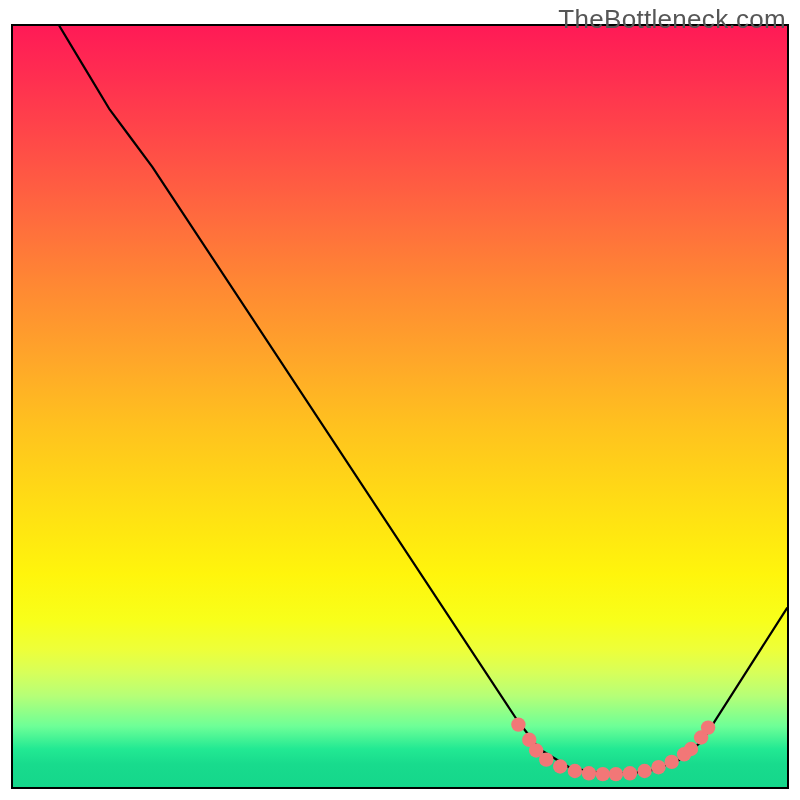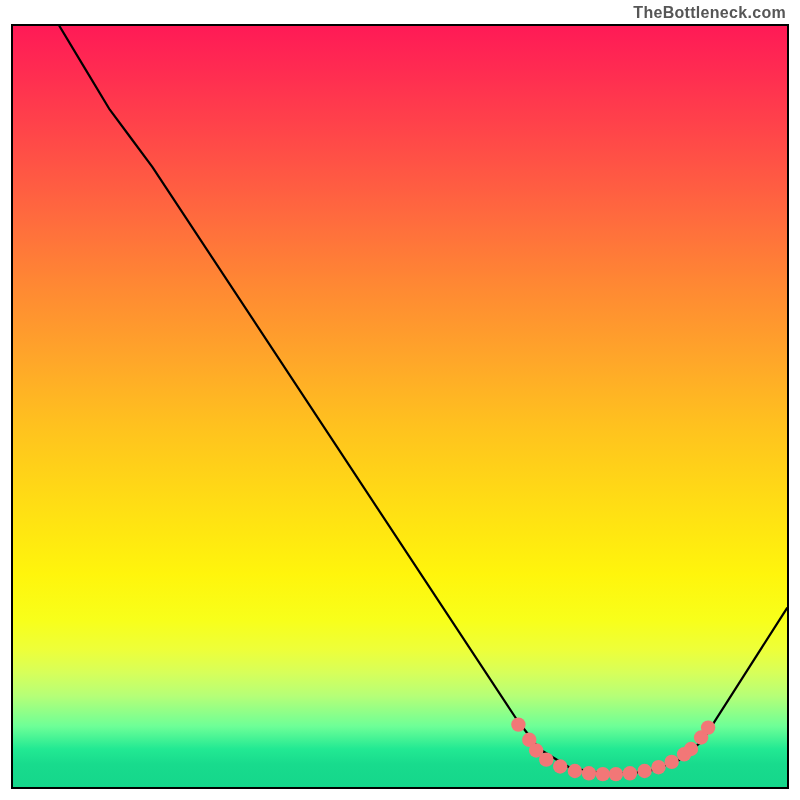--- a/index.html
+++ b/index.html
@@ -13,22 +13,22 @@
   }
   .frame {
     position: relative;
     width: 800px;
     height: 800px;
   }
   .attribution {
     position: absolute;
     top: 4px;
     right: 14px;
-    font-size: 16px;
-    font-weight: 700;
+    font-size: 26px;
+    font-weight: 400;
     color: #565656;
     letter-spacing: 0.3px;
     z-index: 10;
   }
   .plot-outer {
     position: absolute;
     left: 11px;
     top: 24px;
     width: 778px;
     height: 765px;

